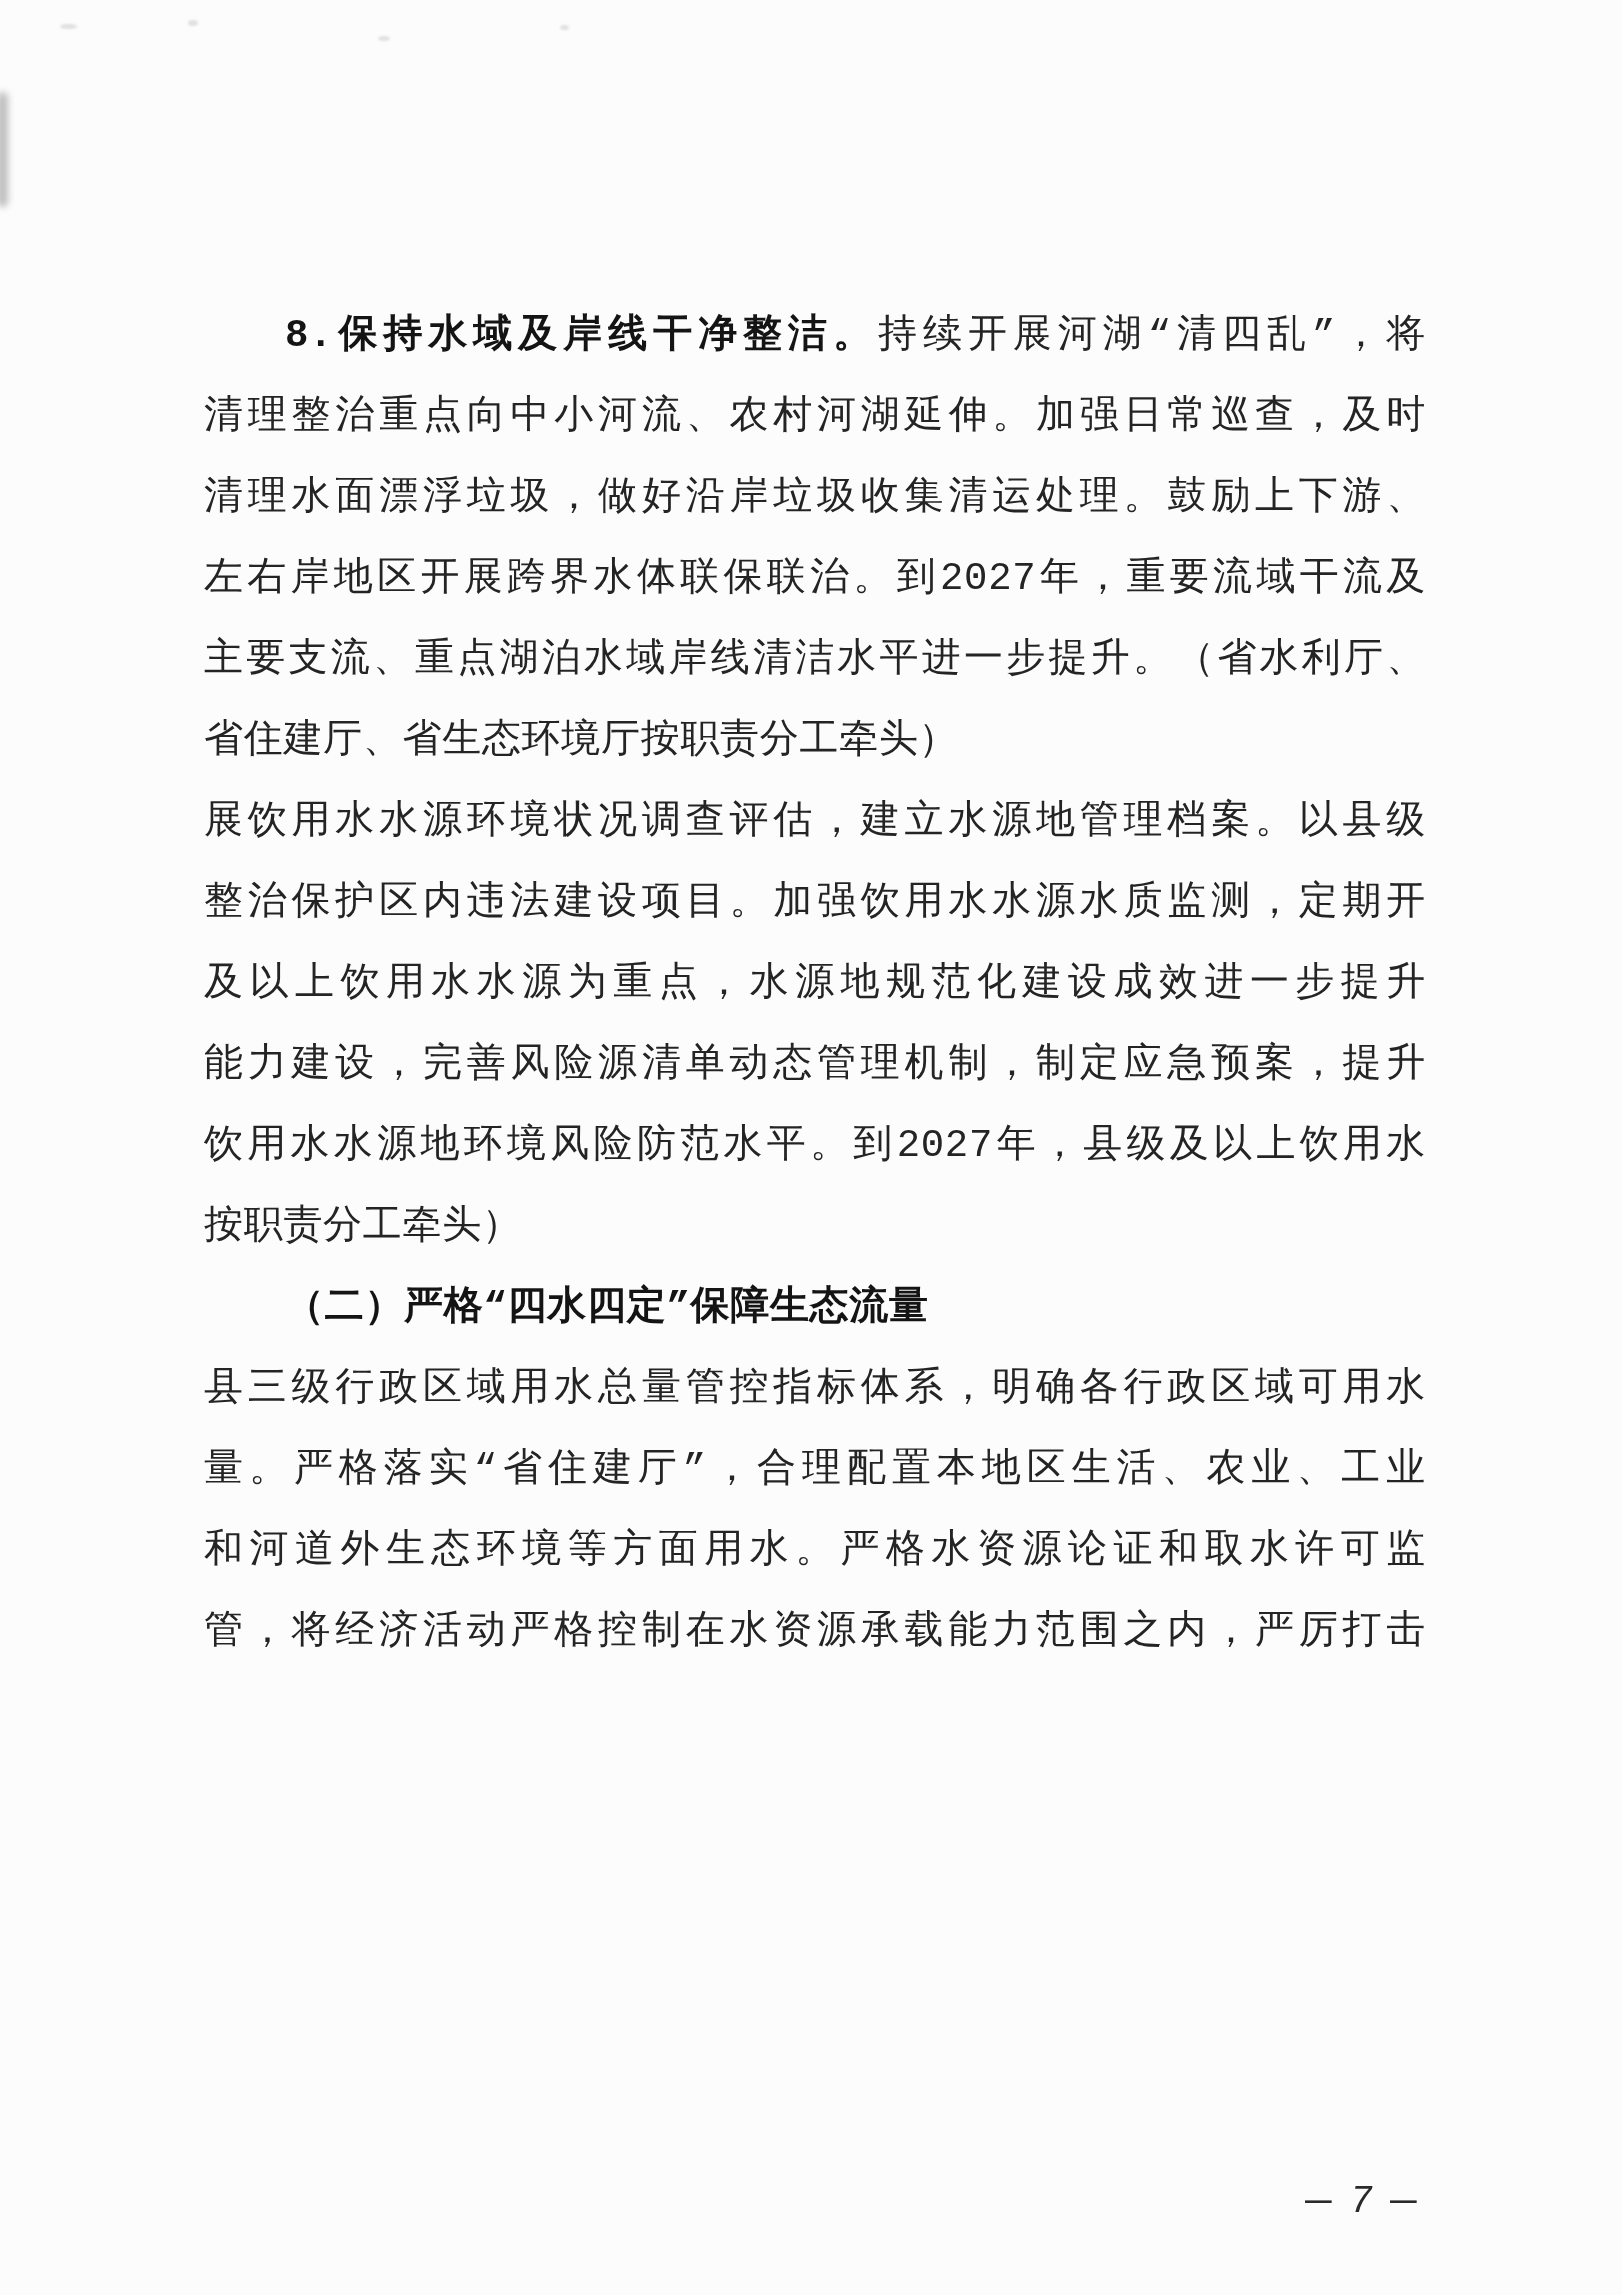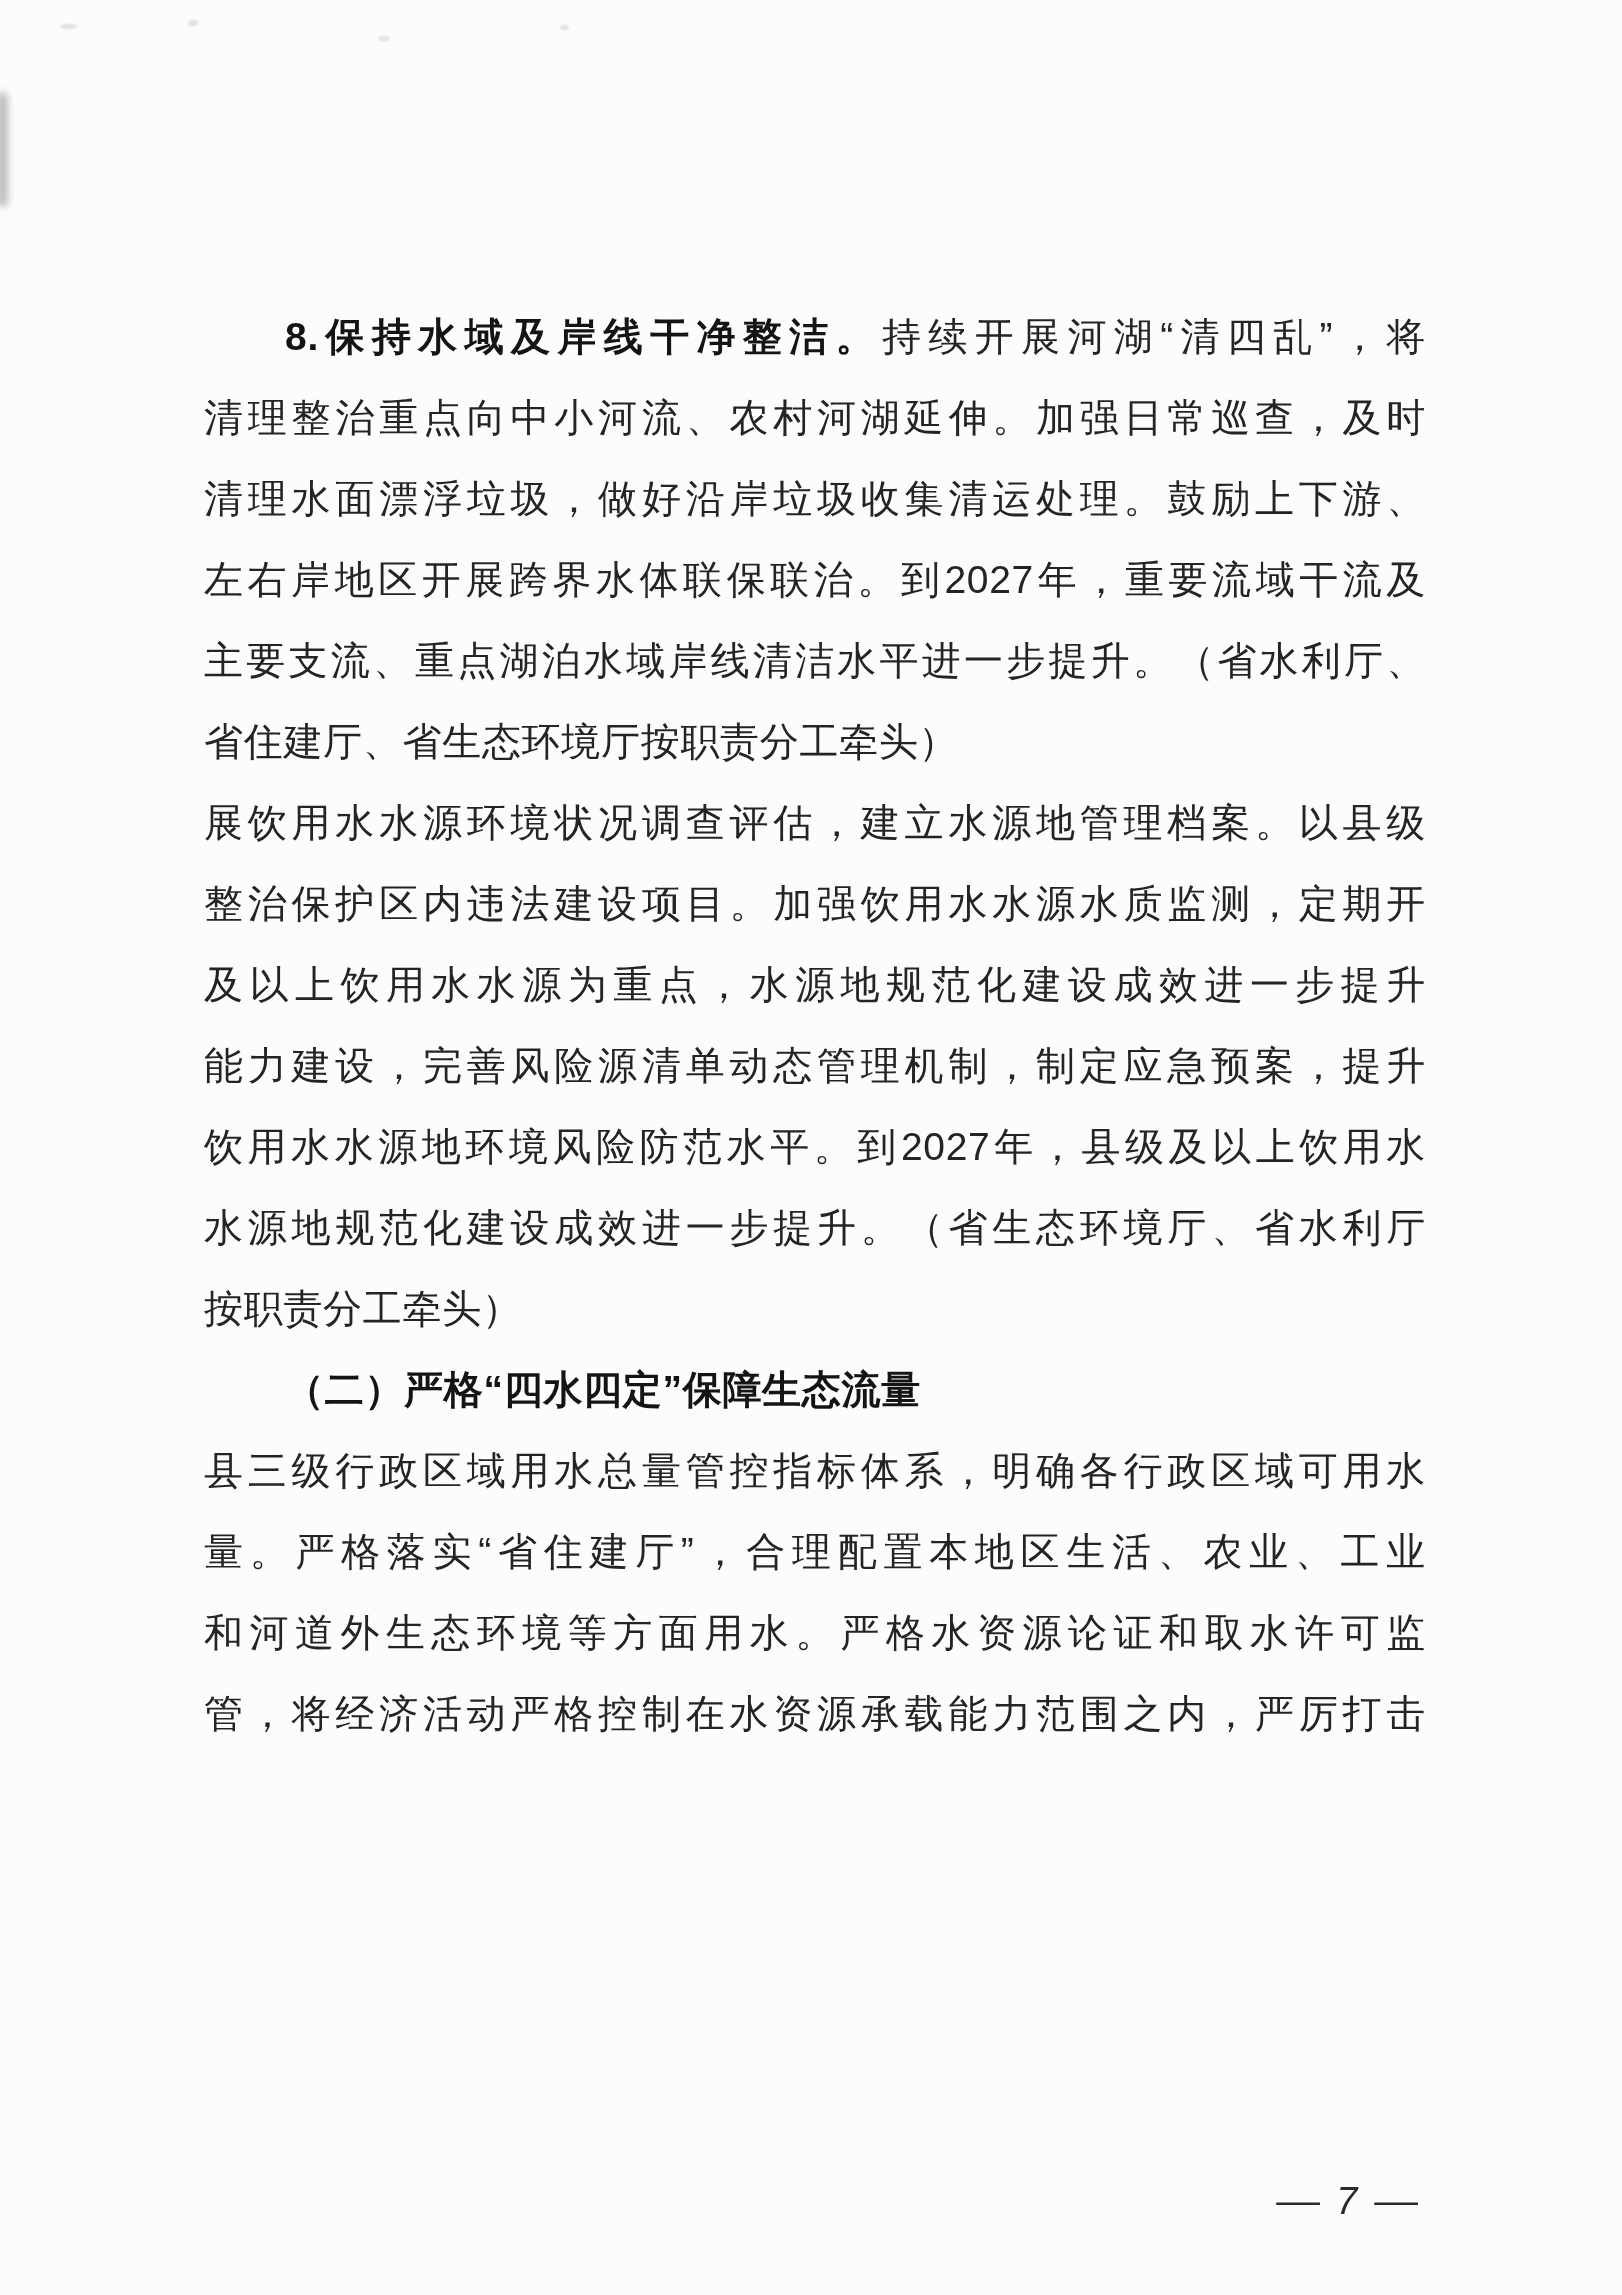--- a/index.html
+++ b/index.html
@@ -2,21 +2,21 @@
 <html style="font-size:10.5px"><head>
 <meta charset="utf-8">
 <style>
   html, body { margin: 0; padding: 0; background: #ffffff; }
   .page {
     position: relative;
     width: 1623px;
     height: 2295px;
     background: #fcfcfc;
     overflow: hidden;
-    font-family: Liberation Sans, sans-serif;
+    font-family: Liberation Mono, monospace;
     color: #222;
   }
   .textblock {
     position: absolute;
     left: 204px;
     top: 296px;
     width: 1222px;
   }
   .para { margin: 0; padding: 0; }
   .line {
@@ -81,21 +81,20 @@
       <div class="line"><span>主要支流、重点湖泊水域岸线清洁水平进一步提升。（省水利厅、</span></div>
       <div class="line end"><span>省住建厅、省生态环境厅按职责分工牵头）</span></div>
     </section>
 
     <section class="para">
       <div class="line"><span>展饮用水水源环境状况调查评估，建立水源地管理档案。以县级</span></div>
       <div class="line"><span>整治保护区内违法建设项目。加强饮用水水源水质监测，定期开</span></div>
       <div class="line"><span>及以上饮用水水源为重点，水源地规范化建设成效进一步提升</span></div>
       <div class="line"><span>能力建设，完善风险源清单动态管理机制，制定应急预案，提升</span></div>
       <div class="line"><span>饮用水水源地环境风险防范水平。到2027年，县级及以上饮用水</span></div>
-      <div class="line"><span>水源地规范化建设成效进一步提升。（省生态环境厅、省水利厅</span></div>
       <div class="line end"><span>按职责分工牵头）</span></div>
     </section>
 
     <section class="para heading">
       <div class="line indent end"><span class="b">（二）严格“四水四定”保障生态流量</span></div>
     </section>
 
     <section class="para">
       <div class="line"><span>县三级行政区域用水总量管控指标体系，明确各行政区域可用水</span></div>
       <div class="line"><span>量。严格落实“省住建厅”，合理配置本地区生活、农业、工业</span></div>

